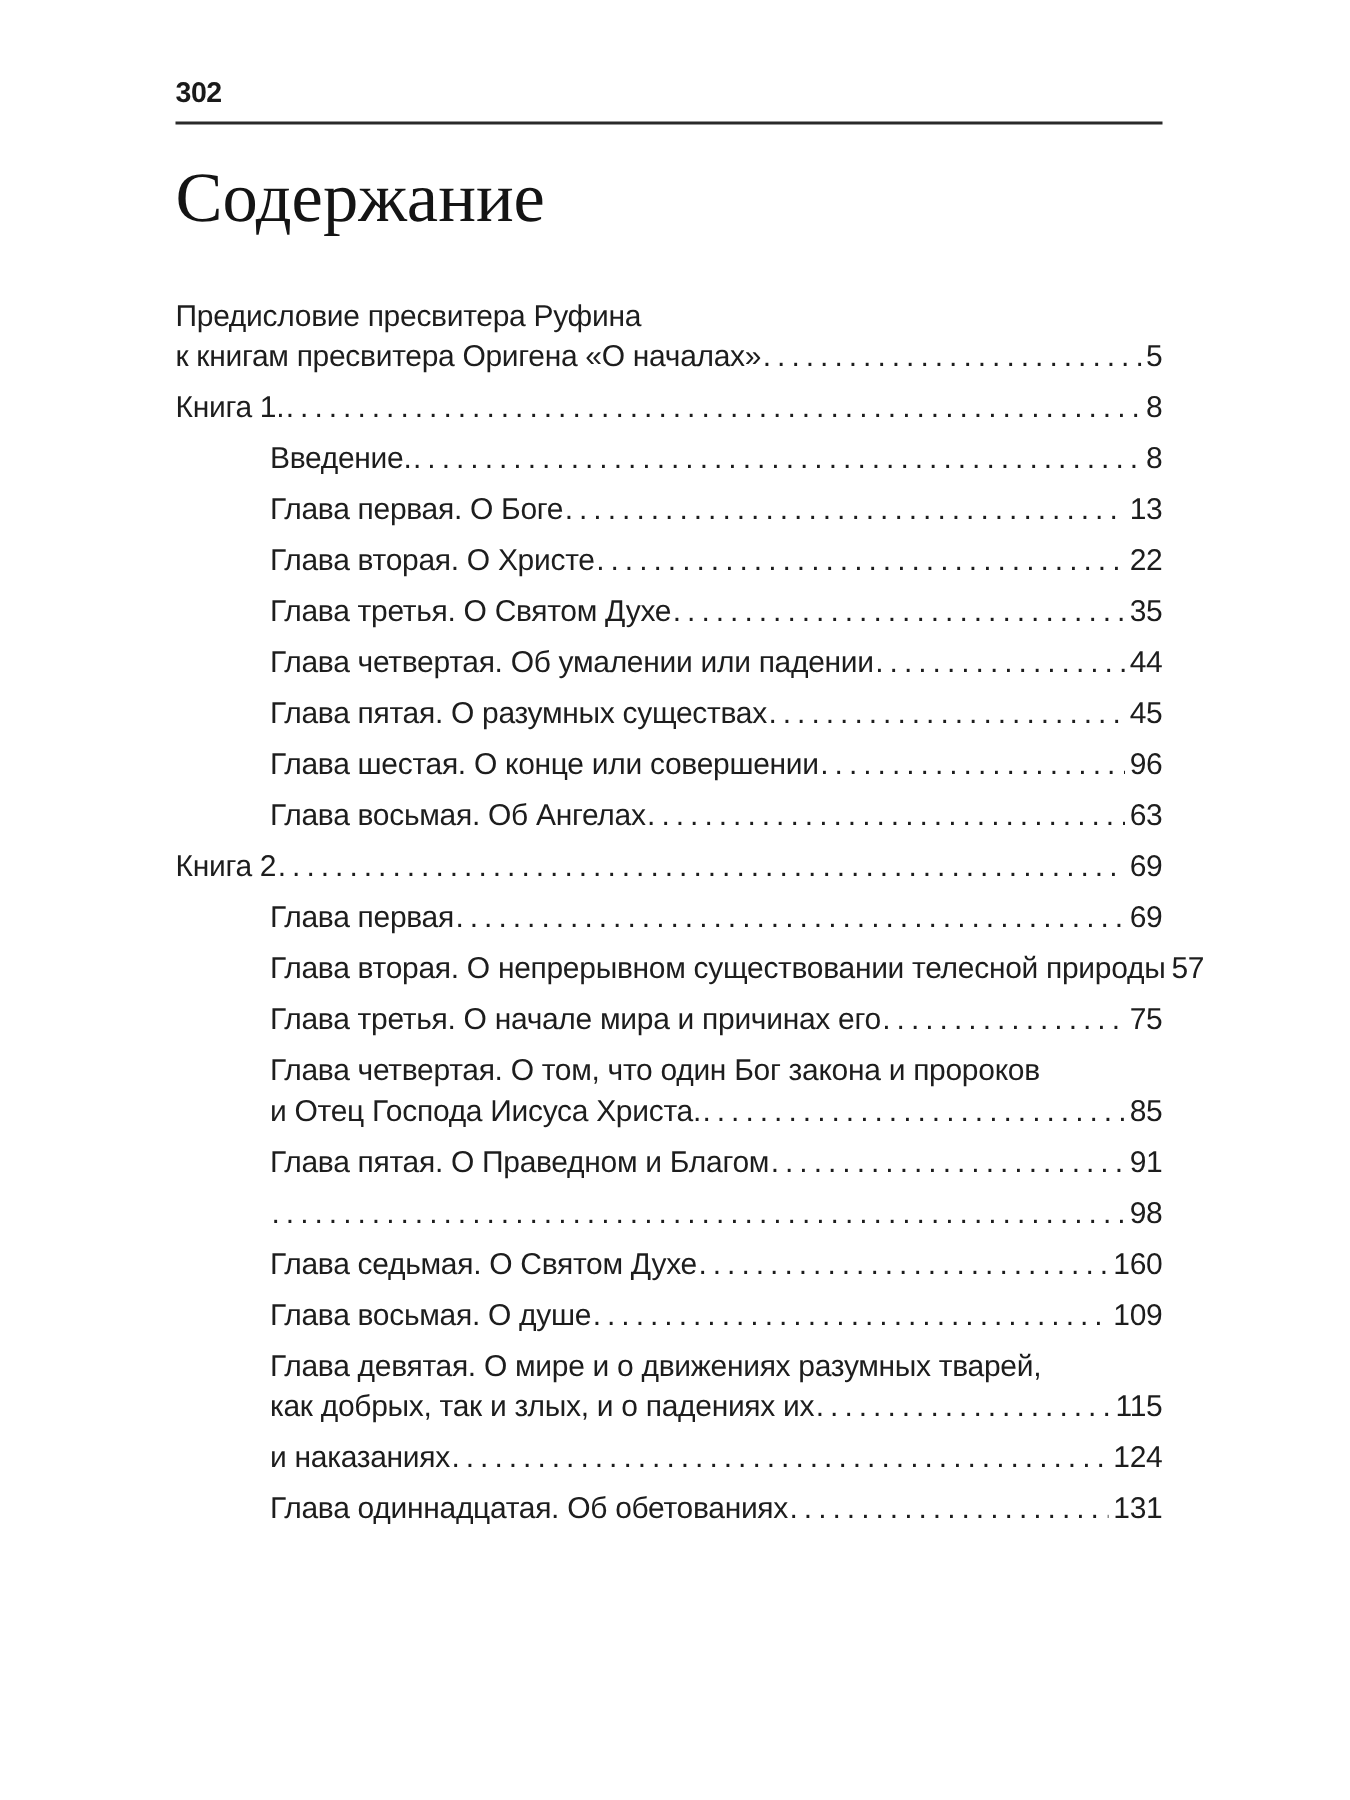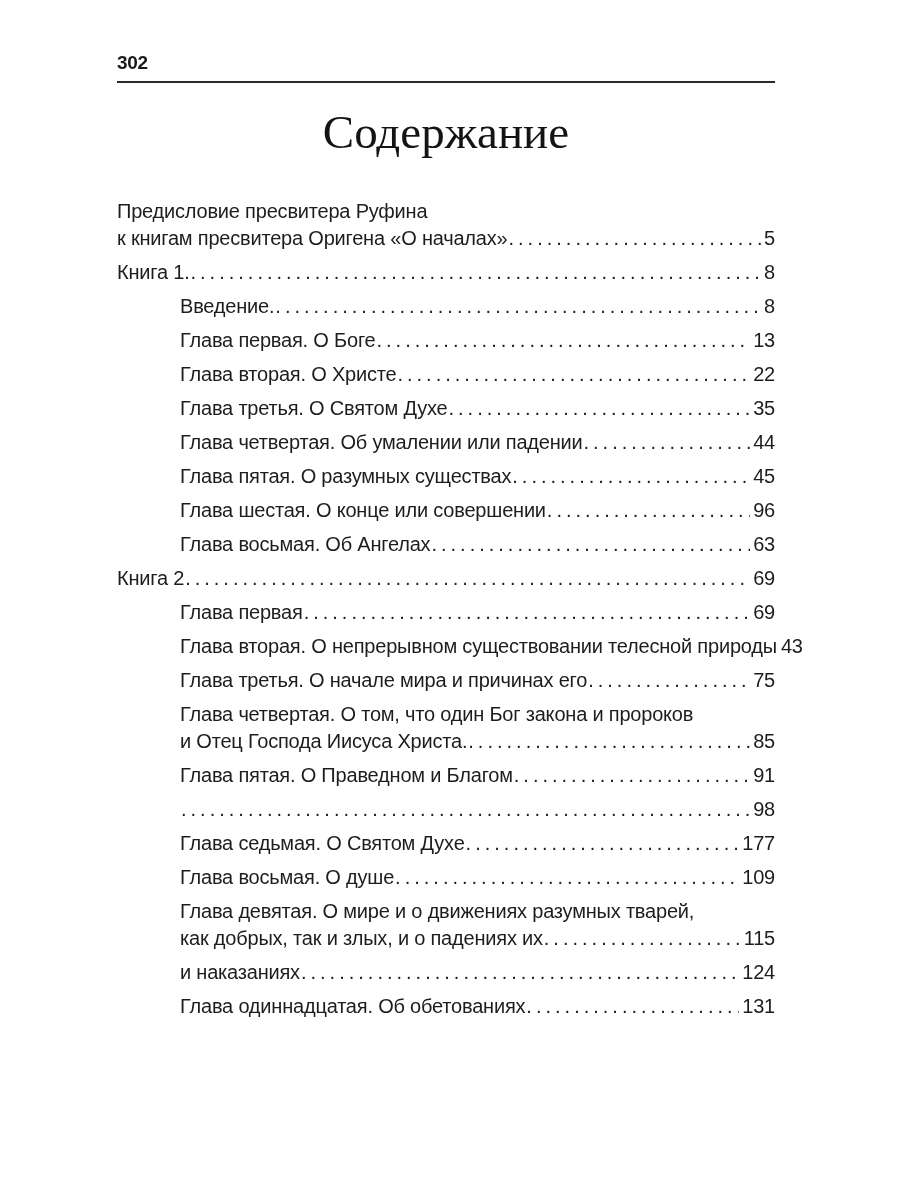--- a/index.html
+++ b/index.html
@@ -31,21 +31,21 @@
   .rule {
     height: 2px;
     background: #2a2a2a;
     margin-bottom: 26px;
   }
   .title {
     font-family: "Liberation Serif", serif;
     font-weight: 400;
     font-size: 47px;
     line-height: 1;
-    text-align: center;
+    text-align: left;
     margin: 0 0 42px 0;
     color: #141414;
   }
   .toc {
     font-size: 20px;
     letter-spacing: -0.2px;
   }
   .toc-entry {
     margin-bottom: 7px;
   }
@@ -173,21 +173,21 @@
         <div class="toc-line">
           <span class="toc-text">Глава первая</span>
           <span class="toc-dots"></span>
           <span class="toc-page">69</span>
         </div>
       </div>
       <div class="toc-entry indented">
         <div class="toc-line">
           <span class="toc-text">Глава вторая. О непрерывном существовании телесной природы</span>
           <span class="toc-dots"></span>
-          <span class="toc-page">43</span>
+          <span class="toc-page">57</span>
         </div>
       </div>
       <div class="toc-entry indented">
         <div class="toc-line">
           <span class="toc-text">Глава третья. О начале мира и причинах его</span>
           <span class="toc-dots"></span>
           <span class="toc-page">75</span>
         </div>
       </div>
       <div class="toc-entry indented">
@@ -210,21 +210,21 @@
       <div class="toc-entry indented">
         <div class="toc-line">
           <span class="toc-dots"></span>
           <span class="toc-page">98</span>
         </div>
       </div>
       <div class="toc-entry indented">
         <div class="toc-line">
           <span class="toc-text">Глава седьмая. О Святом Духе</span>
           <span class="toc-dots"></span>
-          <span class="toc-page">177</span>
+          <span class="toc-page">160</span>
         </div>
       </div>
       <div class="toc-entry indented">
         <div class="toc-line">
           <span class="toc-text">Глава восьмая. О душе</span>
           <span class="toc-dots"></span>
           <span class="toc-page">109</span>
         </div>
       </div>
       <div class="toc-entry indented">

